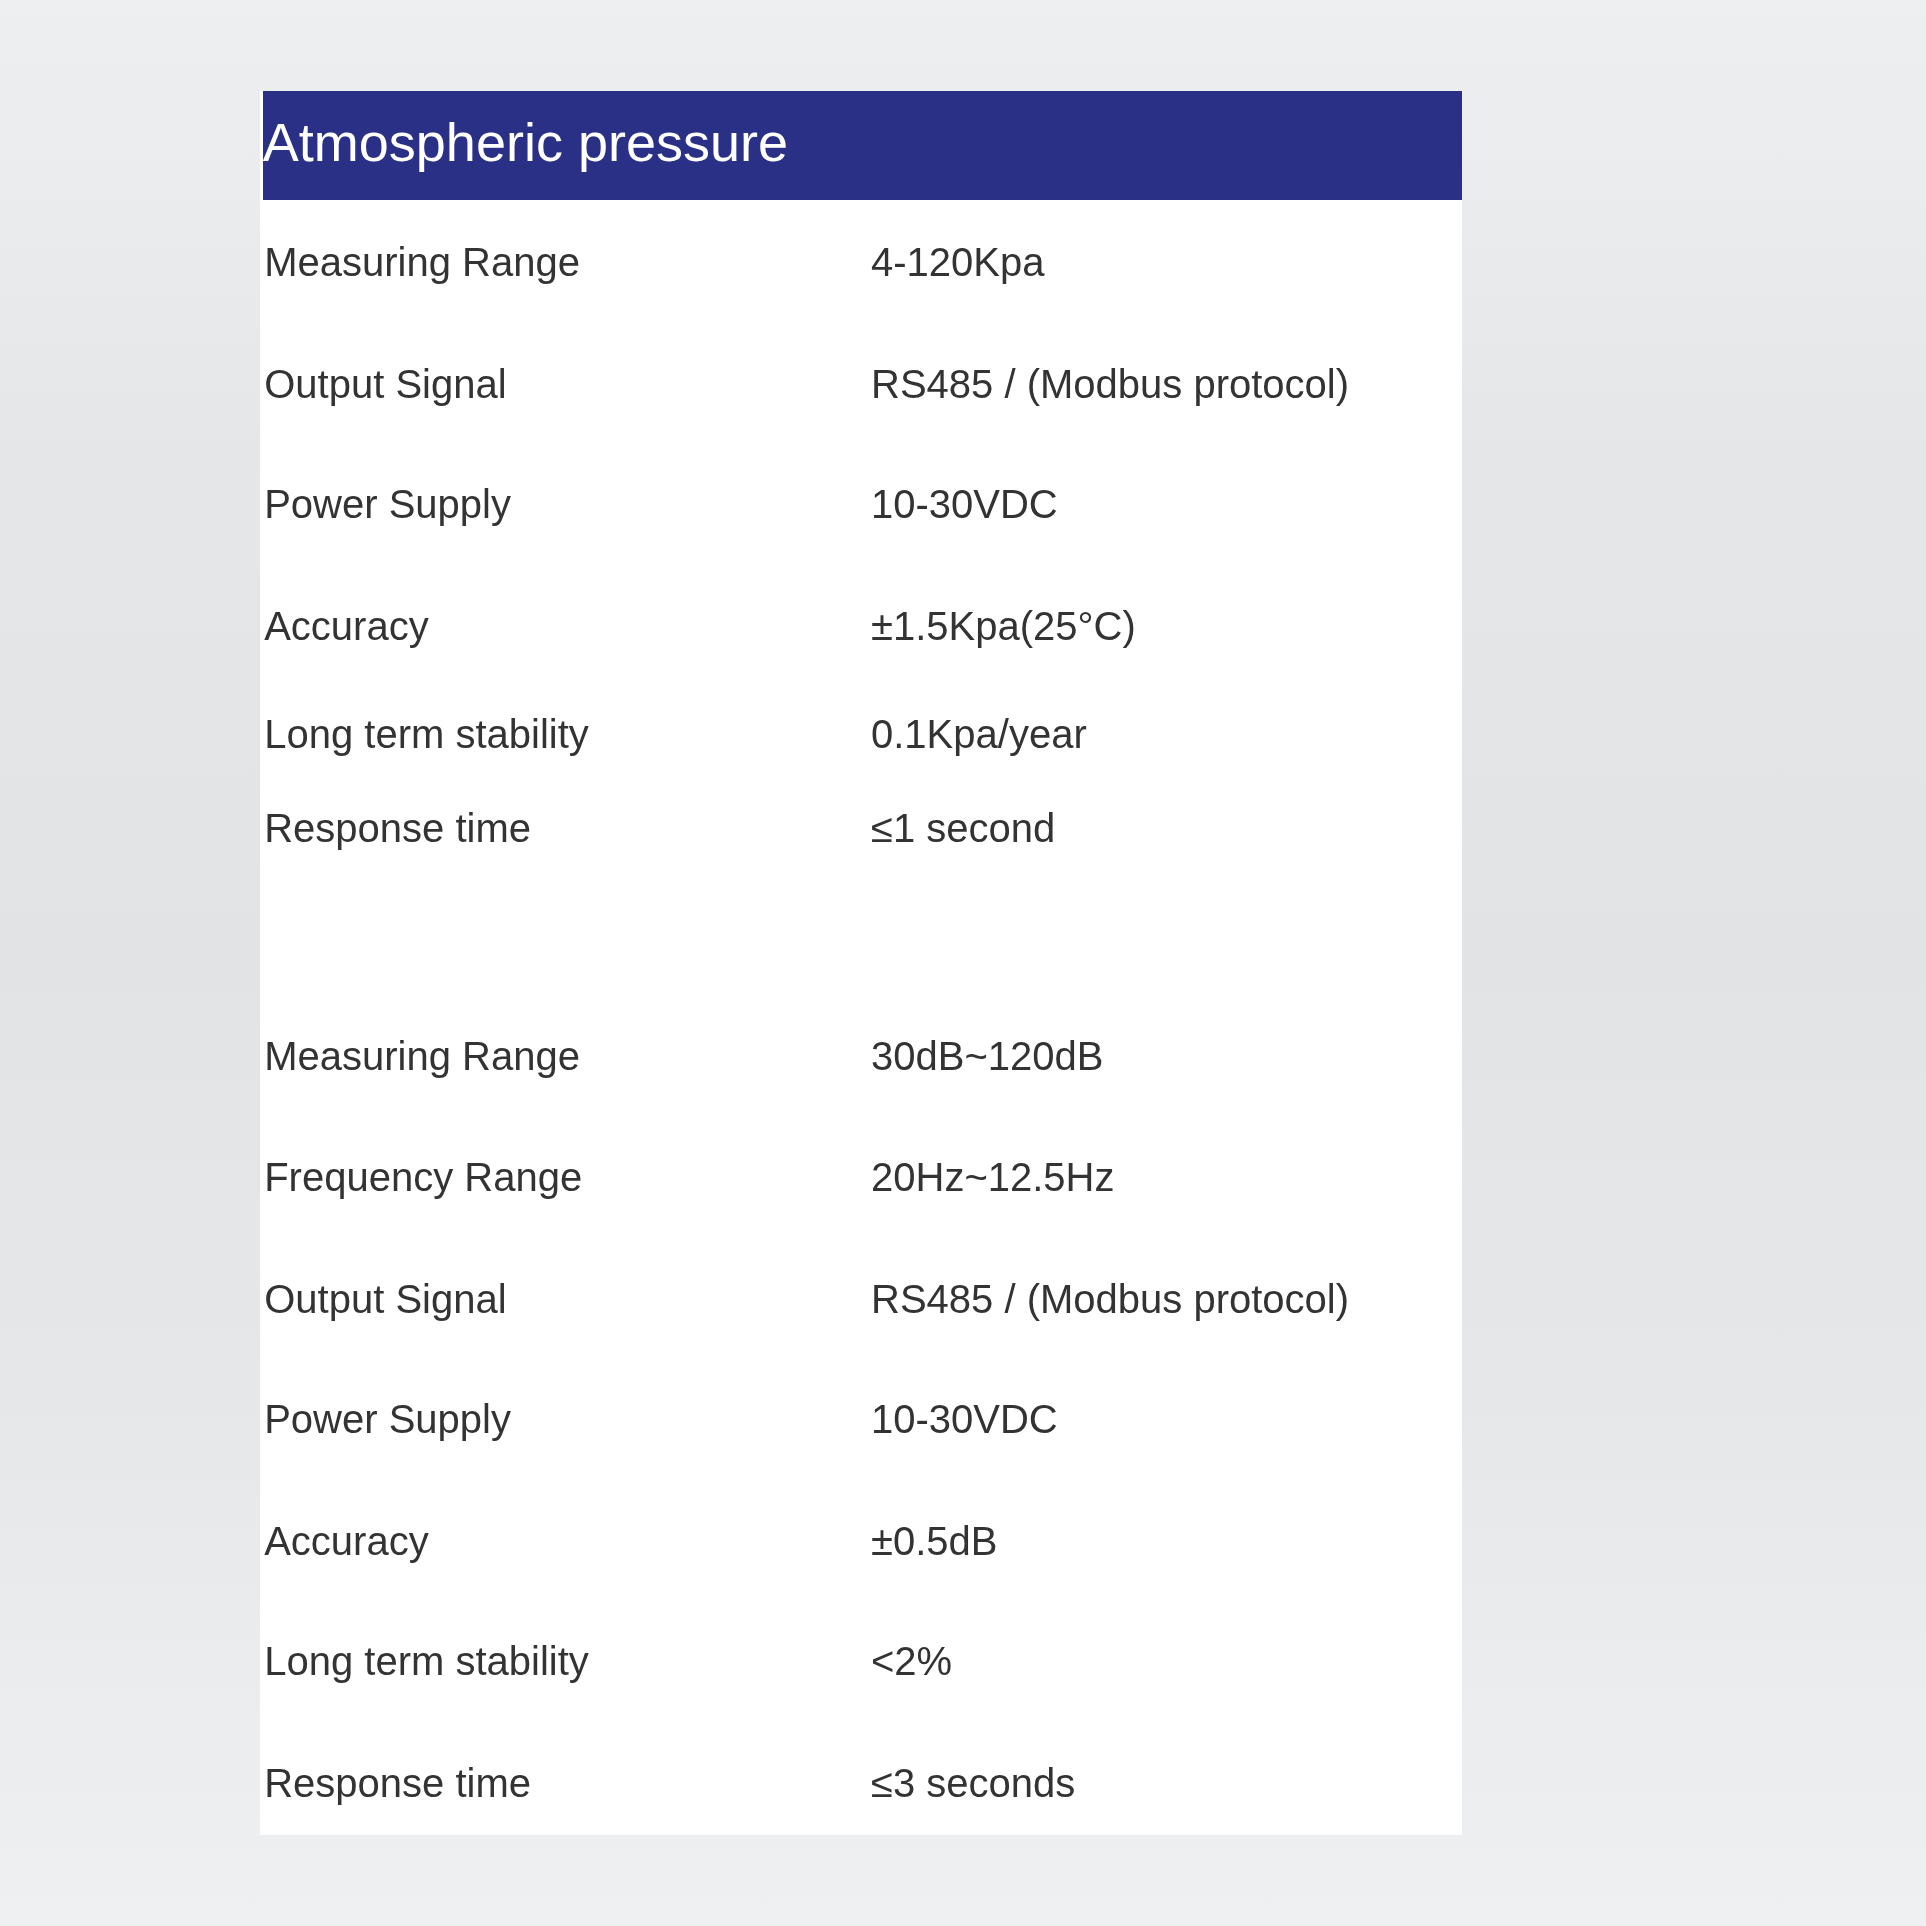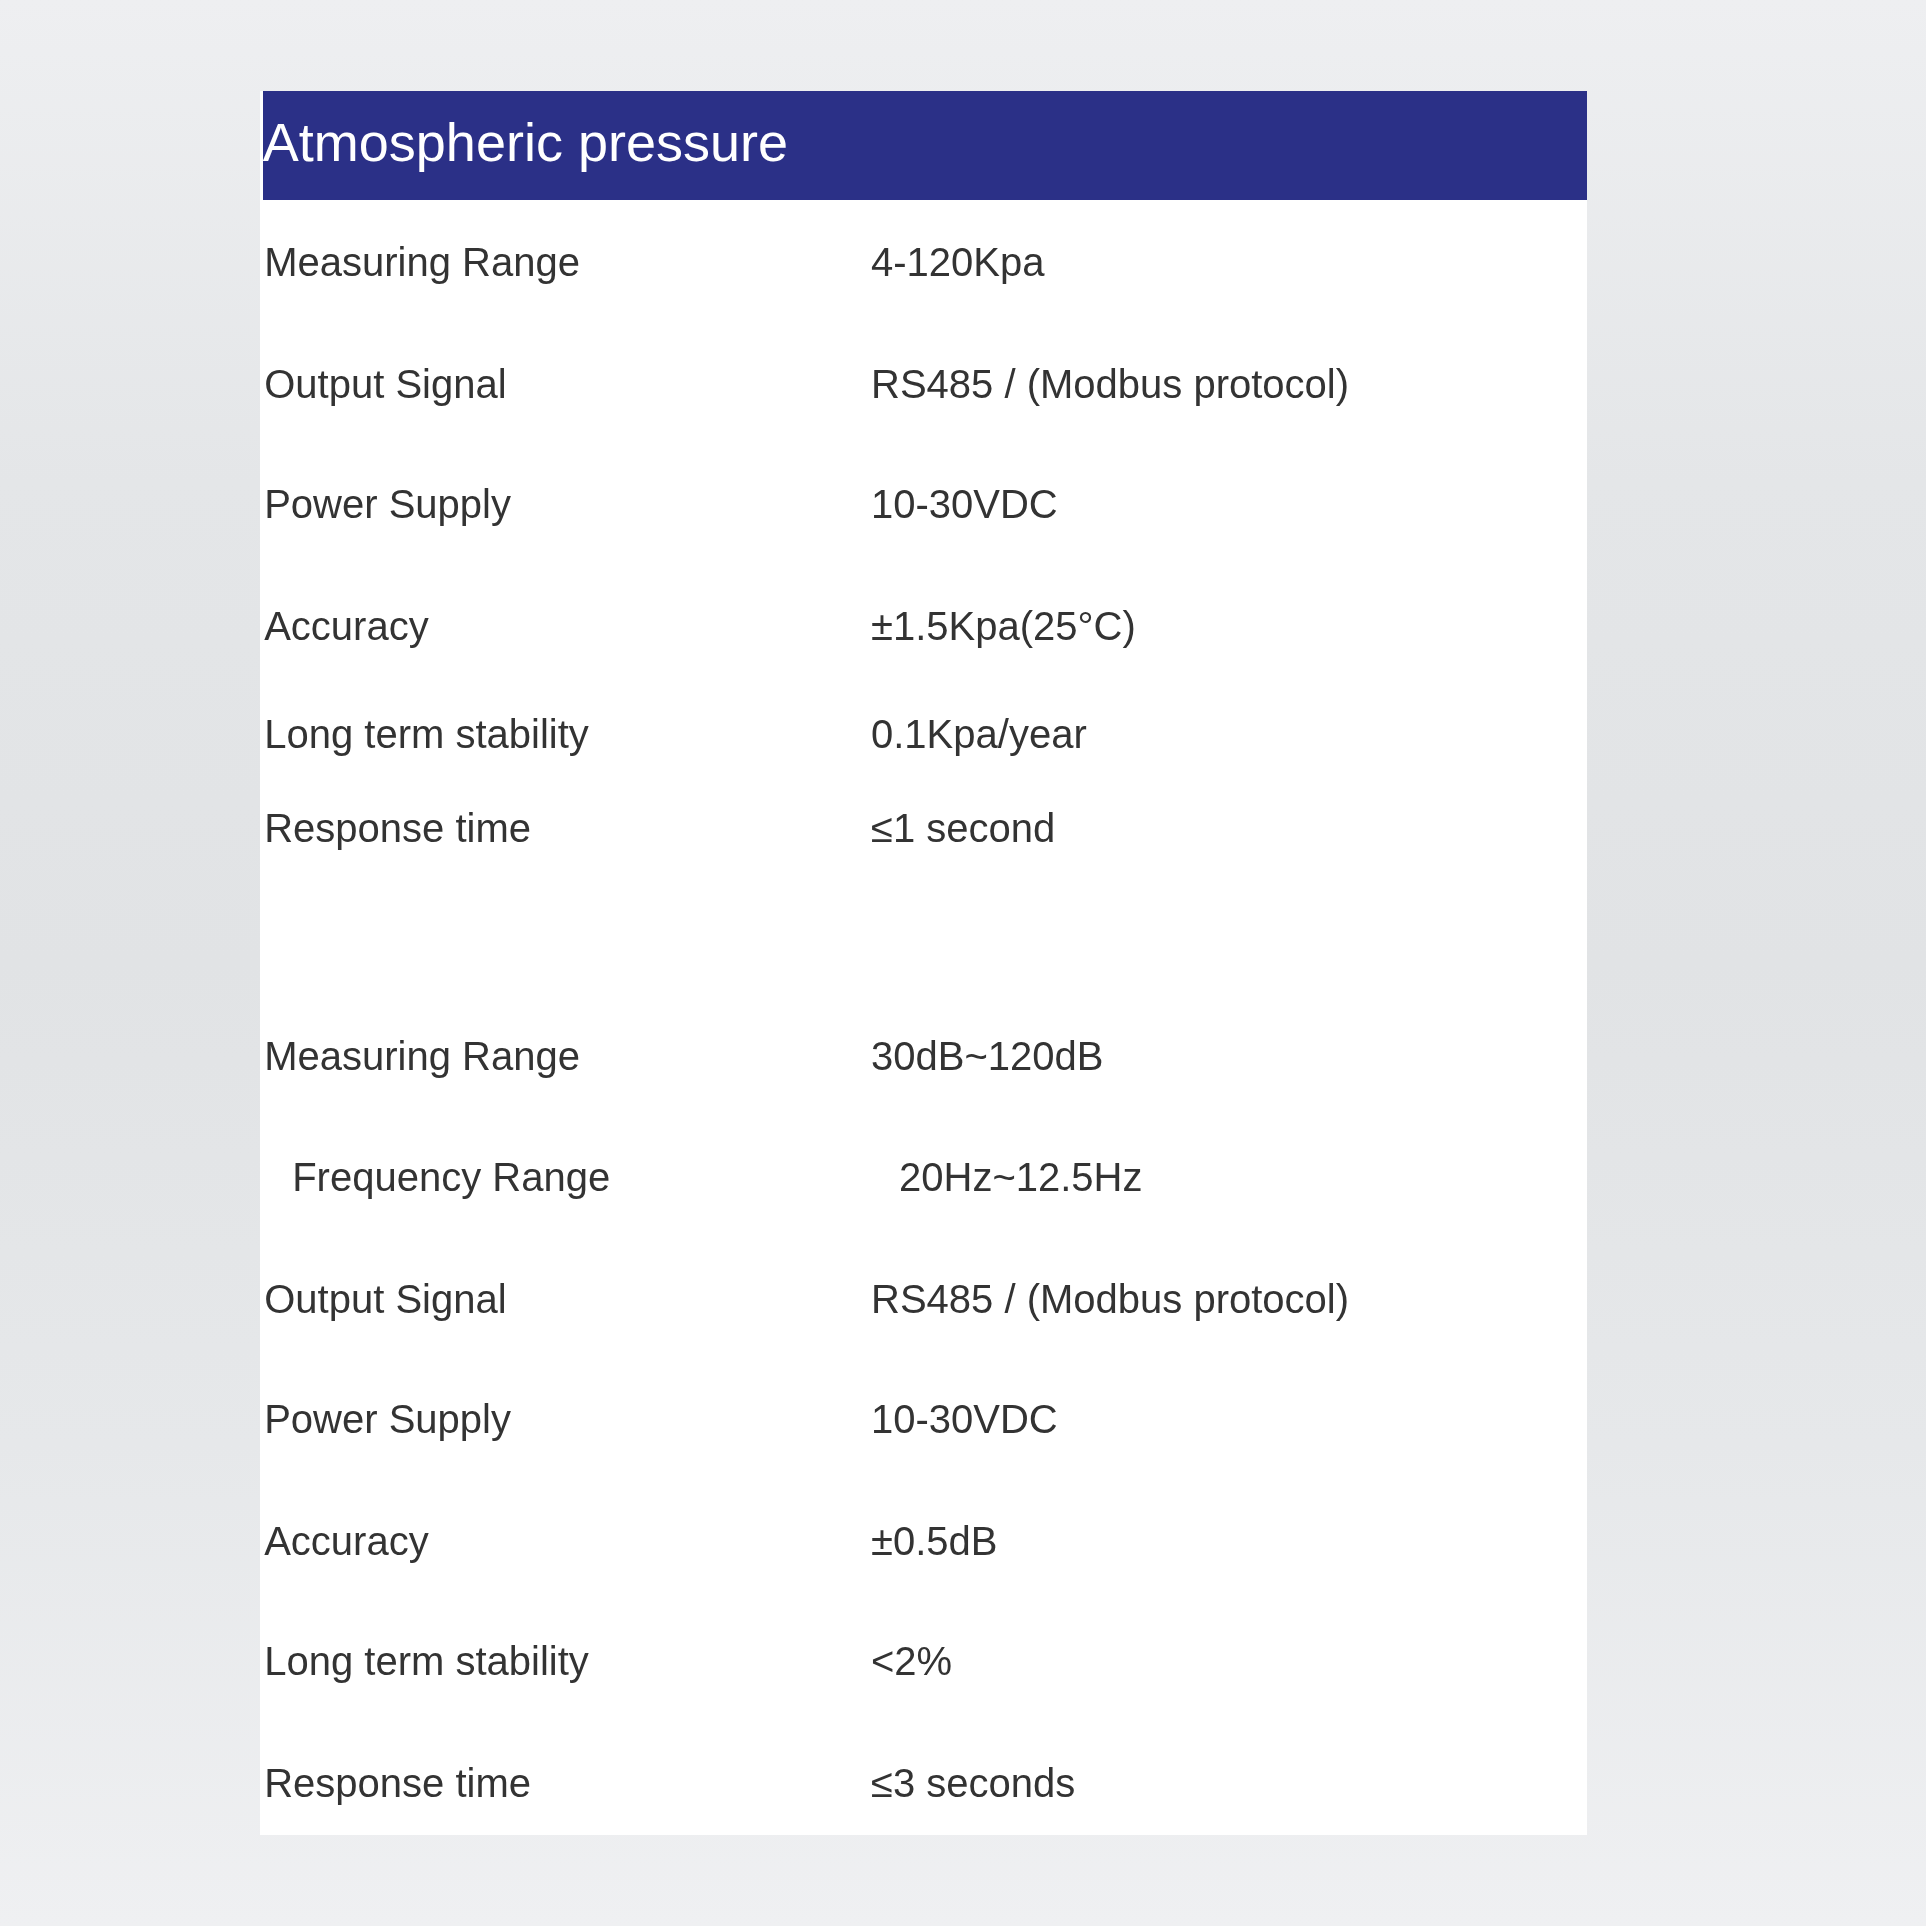--- a/index.html
+++ b/index.html
@@ -11,21 +11,21 @@
     height: 1926px;
     position: relative;
     overflow: hidden;
     background: linear-gradient(180deg, #eeeff1 0%, #e4e6e8 25%, #e1e3e5 50%, #e6e8ea 75%, #eff0f2 100%);
     font-family: "Liberation Sans", "DejaVu Sans", sans-serif;
   }
   .spec-table {
     position: absolute;
     left: 260px;
     top: 91px;
-    width: 1327px;
+    width: 1202px;
     height: 1744px;
     background: #ffffff;
   }
   .section-header {
     position: absolute;
     left: 2.8px;
     right: 0;
     background: #2b3087;
   }
   .section-header.s1 { top: 0; height: 109px; }
@@ -62,21 +62,21 @@
     top: 0;
   }
   
   .r0  { top: 144px; }
   .r1  { top: 266px; }
   .r2  { top: 386px; }
   .r3  { top: 508px; }
   .r4  { top: 616px; }
   .r5  { top: 710px; }
   .n0  { top: 938px; }
-  .n1  { top: 1059px; margin-left: 28px; }
+  .n1  { top: 1059px; }
   .n2  { top: 1181px; }
   .n3  { top: 1301px; }
   .n4  { top: 1423px; }
   .n5  { top: 1543px; }
   .n6  { top: 1665px; }
 </style>
 </head>
 <body>
 
 <div class="spec-table">

